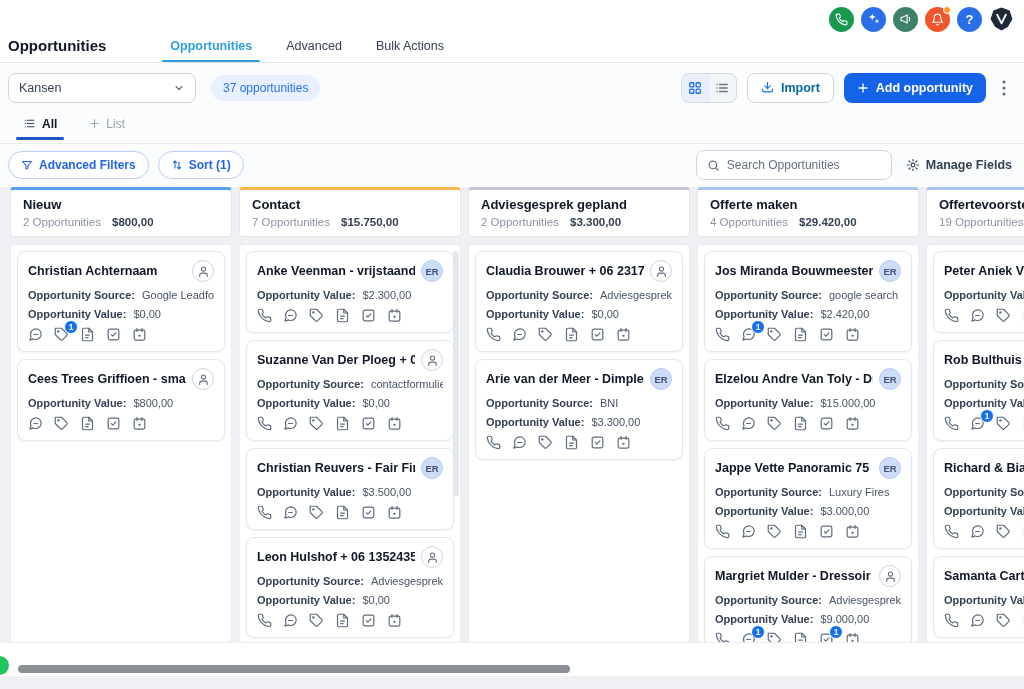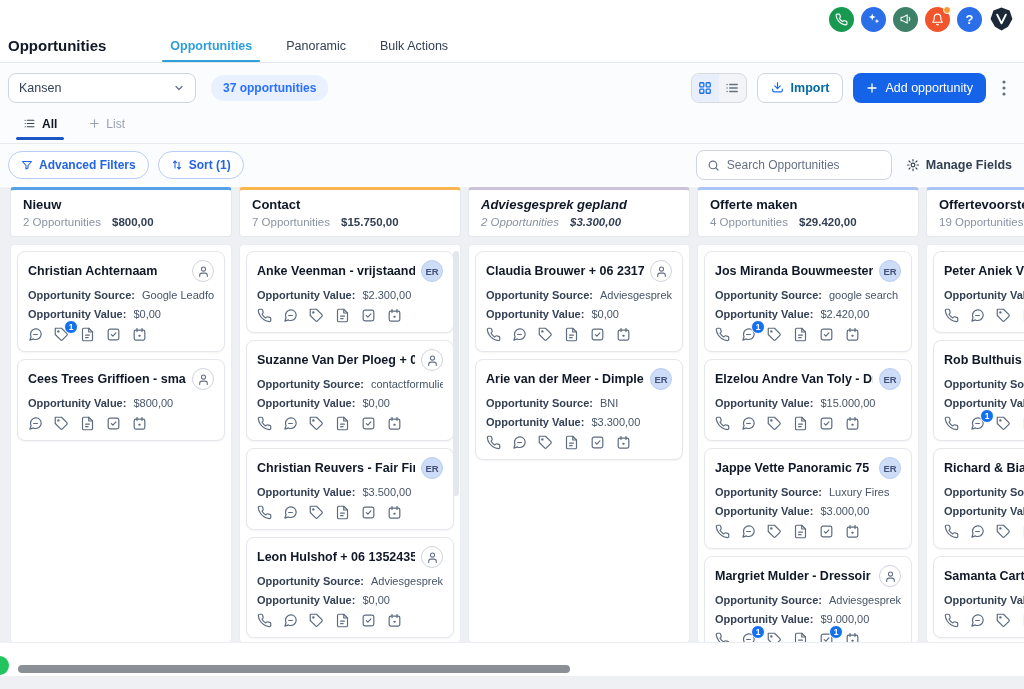--- a/index.html
+++ b/index.html
@@ -16,27 +16,27 @@
   .h-title{font-size:15px;font-weight:bold;color:#101828;margin-right:62px;padding-bottom:8px}
   .h-tab{font-size:12.5px;color:#344054;margin-right:30px;padding:0 2px 9px;cursor:pointer;position:relative}
   .h-tab.active{color:#2f9fdc;font-weight:bold}
   .h-tab.active:after{content:"";position:absolute;left:-6px;right:-6px;bottom:0;height:2.5px;background:#2f9fdc;border-radius:2px}
 
   .chrome{background:#fbfcfd}
 
   
   .toolbar{height:49px;display:flex;align-items:center;padding:0 12px 0 8px}
   .select{width:188px;height:30px;border:1px solid #d0d5dd;border-radius:8px;background:#fff;display:flex;align-items:center;justify-content:space-between;padding:0 10px;font-size:12.5px;color:#344054;cursor:pointer}
-  .count-pill{margin-left:15px;background:#e9f0ff;color:#2970ff;font-weight:bold;font-size:12px;border-radius:13px;padding:6px 12px}
+  .count-pill{margin-left:15px;background:#e9f0ff;color:#2970ff;font-weight:normal;font-size:12px;border-radius:13px;padding:6px 12px}
   .tb-right{margin-left:auto;display:flex;align-items:center;gap:10px}
   .seg{display:flex;border:1px solid #d5d9e0;border-radius:8px;overflow:hidden;background:#f2f4f7}
   .seg .seg-btn{width:27px;height:28px;display:flex;align-items:center;justify-content:center;cursor:pointer}
   .seg .seg-btn.sel{background:#e9eefb}
   .btn-outline{height:30px;border:1px solid #d0d5dd;border-radius:8px;background:#fff;color:#0369a1;font-size:12.5px;font-weight:bold;display:flex;align-items:center;gap:7px;padding:0 13px;cursor:pointer}
-  .btn-primary{height:30px;border:none;border-radius:8px;background:#1463e8;color:#fff;font-size:12.5px;font-weight:normal;display:flex;align-items:center;gap:7px;padding:0 13px;cursor:pointer}
+  .btn-primary{height:30px;border:none;border-radius:8px;background:#1463e8;color:#fff;font-size:12.5px;font-weight:bold;display:flex;align-items:center;gap:7px;padding:0 13px;cursor:pointer}
   .kebab{width:16px;height:28px;display:flex;align-items:center;justify-content:center;cursor:pointer}
 
   
   .viewtabs{height:32px;display:flex;align-items:center;padding-left:20px;border-bottom:1px solid #e9eaee}
   .vtab{display:flex;align-items:center;gap:6px;font-size:12px;padding:0 3px 8px;margin-right:26px;cursor:pointer;position:relative}
   .vtab.active{font-weight:bold;color:#101828}
   .vtab.active:after{content:"";position:absolute;left:-4px;right:-4px;bottom:-1px;height:2.5px;background:#1b56c4;border-radius:2px}
   .vtab.muted{color:#98a2b3}
 
   
@@ -112,21 +112,21 @@
       <svg width="26" height="26" viewBox="0 0 26 26">
         <path d="M13 1l8.4 3.2 3 8.7-4.6 8.2-6.8 3.9-6.8-3.9L1.6 12.9l3-8.7z" fill="#1d2939"></path>
         <path d="M8.5 8.5L13 17.5l4.5-9" stroke="#fff" stroke-width="2" fill="none" stroke-linecap="round" stroke-linejoin="round"></path>
       </svg>
     </div>
 </div>
 
 <div class="header">
   <div class="h-title">Opportunities</div>
   <div class="h-tab active">Opportunities</div>
-  <div class="h-tab">Panoramic</div>
+  <div class="h-tab">Advanced</div>
   <div class="h-tab">Bulk Actions</div>
 </div>
 
 <div class="chrome">
 
   <div class="toolbar">
     <div class="select">
       <span>Kansen</span>
       <span>
         <svg width="12" height="12" viewBox="0 0 24 24" fill="none" stroke="#667085" stroke-width="2.4" stroke-linecap="round" stroke-linejoin="round">
@@ -604,21 +604,21 @@
         <div class="card">
           <div class="card-top">
             <div class="card-title">Tanja - Dressoir met haard</div>
             <div class="avatar er">ER</div>
           </div>
         </div>
         <div class="vthumb"></div>
       </div>
     </div>
     <div class="col">
-      <div class="col-head" style="border-top-color: rgb(201, 194, 216); font-style: italic;">
+      <div class="col-head" style="border-top-color: rgb(201, 194, 216);">
         <div class="col-title">Adviesgesprek gepland</div>
         <div class="col-sub">
           <span>2 Opportunities</span>
           <span class="col-total">$3.300,00</span>
         </div>
       </div>
       <div class="col-body">
         <div class="card">
           <div class="card-top">
             <div class="card-title">Claudia Brouwer + 06 23172608</div>

